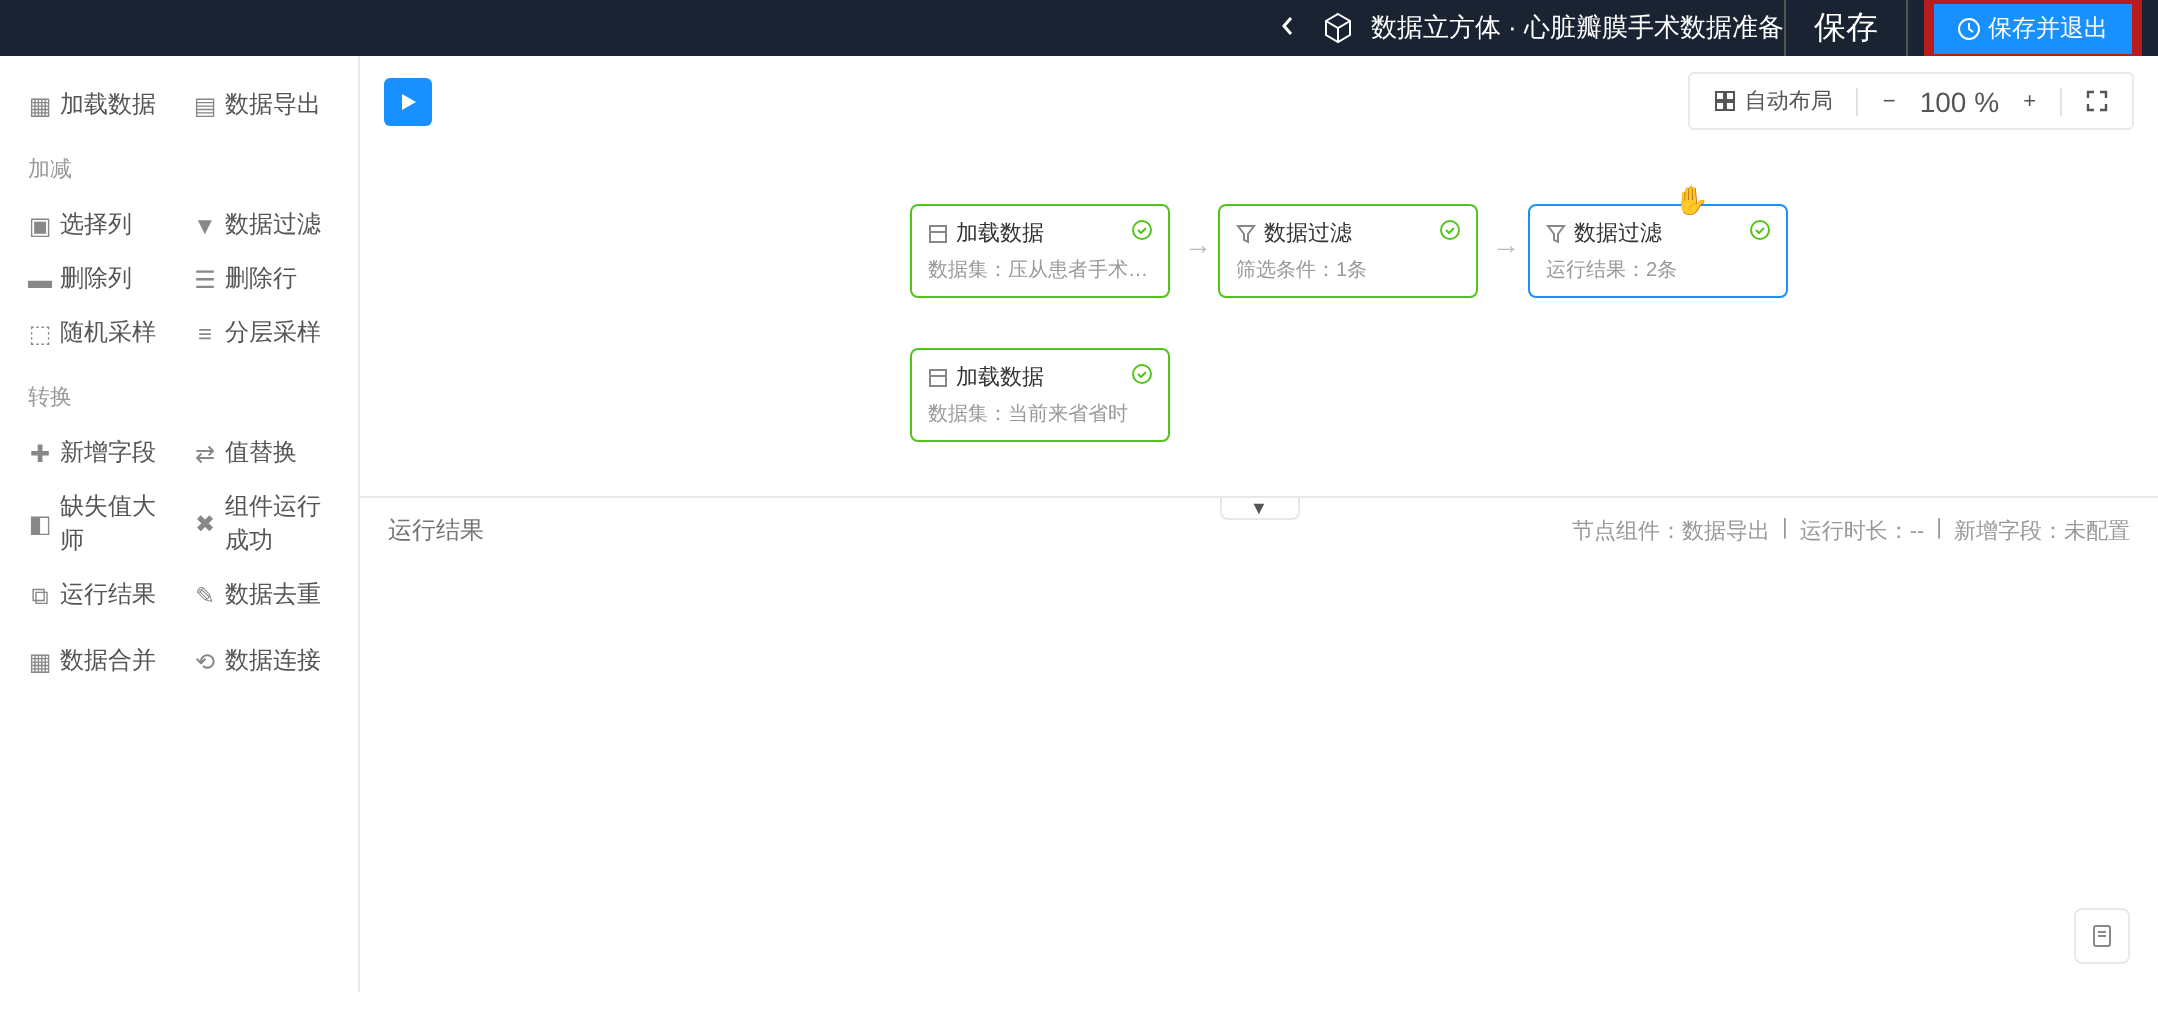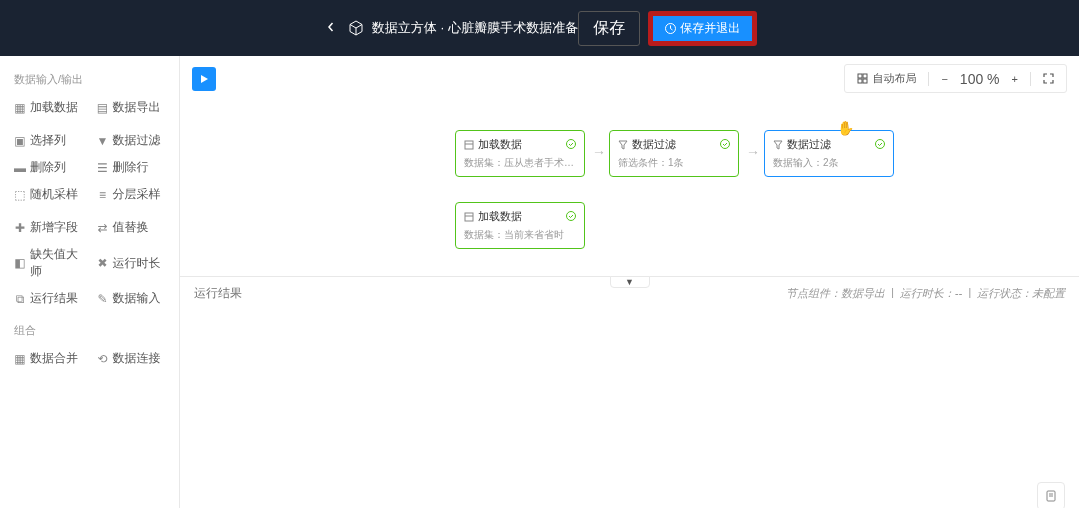--- a/index.html
+++ b/index.html
@@ -1,19 +1,19 @@
 <!DOCTYPE html>
 <html><head>
   <meta charset="utf-8">
   <style>
     * { margin: 0; padding: 0; box-sizing: border-box; }
     body { font-family: -apple-system, BlinkMacSystemFont, 'Segoe UI', sans-serif; font-size: 12px; color: #333; background: #fff; width: 1079px; height: 508px; overflow: hidden; }
     
     
-    .header { display: flex; align-items: center; justify-content: center; background: #1a2332; color: #fff; height: 56px; padding: 12px 8px; }
+    .header { display: flex; align-items: center; justify-content: flex-end; background: #1a2332; color: #fff; height: 28px; padding: 12px 8px; }
     .header-left { display: flex; align-items: center; gap: 8px; }
     .back-btn { cursor: pointer; padding: 4px; color: #fff; }
     .cube-icon { display: flex; align-items: center; }
     .header-title { font-size: 13px; color: #fff; }
     .header-right { display: flex; gap: 8px; }
     .btn-save { background: transparent; border: 1px solid #555; color: #fff; padding: 4px 14px; border-radius: 3px; cursor: pointer; font-size: 16px; }
     .btn-save-exit { background: #1890ff; border: 5px solid #b91c1c; color: #fff; padding: 4px 12px; border-radius: 3px; cursor: pointer; font-size: 12px; display: flex; align-items: center; gap: 4px; }
     
     
     .main { display: flex; height: calc(100% - 40px); }
@@ -48,21 +48,21 @@
     .arrow { position: absolute; color: #bbb; font-size: 14px; }
     .cursor-hand { position: absolute; top: 64px; left: 657px; color: #555; font-size: 14px; }
     
     
     .divider-handle { position: absolute; top: -1px; left: 50%; transform: translateX(-50%); width: 40px; height: 12px; background: #fff; border: 1px solid #e8e8e8; border-radius: 0 0 4px 4px; display: flex; align-items: center; justify-content: center; cursor: pointer; font-size: 9px; color: #555; }
     
     
     .results { height: 248px; border-top: 1px solid #e8e8e8; display: flex; flex-direction: column; position: relative; }
     .results-header { display: flex; align-items: center; justify-content: space-between; padding: 8px 14px; }
     .results-title { font-size: 12px; color: #737373; }
-    .results-meta { font-size: 11px; color: #999; display: flex; gap: 6px; font-style: italic; }
+    .results-meta { font-size: 11px; color: #999; display: flex; gap: 6px; }
     .results-body { flex: 1; display: flex; align-items: center; justify-content: center; color: #999; font-size: 12px; }
     .success-icon { color: #52c41a; margin: 0 2px; }
     
     .float-btn { position: absolute; right: 14px; bottom: 14px; width: 28px; height: 28px; border: 1px solid #e8e8e8; border-radius: 4px; background: #fff; display: flex; align-items: center; justify-content: center; cursor: pointer; color: #888; }
   </style>
 </head>
 <body>
 
 <div class="header">
   <div class="header-left">
@@ -86,31 +86,31 @@
           <path d="M5.5 2.5 L5.5 5.5 L7.5 7" stroke="#fff" fill="none"></path>
         </svg>
       <span>保存并退出</span>
     </button>
   </div>
 </div>
 
 <div class="main">
   <div class="sidebar">
     <div id="sidebar-content">
-        <div class="sb-section-title">数据输入/输出</div>
         <div class="sb-grid">
           <div class="sb-item">
             <span class="sb-icon">▦</span>
             <span>加载数据</span>
           </div>
           <div class="sb-item">
             <span class="sb-icon">▤</span>
             <span>数据导出</span>
           </div>
         </div>
+        <div class="sb-section-title">加减</div>
         <div class="sb-grid">
           <div class="sb-item">
             <span class="sb-icon">▣</span>
             <span>选择列</span>
           </div>
           <div class="sb-item">
             <span class="sb-icon">▼</span>
             <span>数据过滤</span>
           </div>
           <div class="sb-item">
@@ -123,47 +123,47 @@
           </div>
           <div class="sb-item">
             <span class="sb-icon">⬚</span>
             <span>随机采样</span>
           </div>
           <div class="sb-item">
             <span class="sb-icon">≡</span>
             <span>分层采样</span>
           </div>
         </div>
+        <div class="sb-section-title">转换</div>
         <div class="sb-grid">
           <div class="sb-item">
             <span class="sb-icon">✚</span>
             <span>新增字段</span>
           </div>
           <div class="sb-item">
             <span class="sb-icon">⇄</span>
             <span>值替换</span>
           </div>
           <div class="sb-item">
             <span class="sb-icon">◧</span>
             <span>缺失值大师</span>
           </div>
           <div class="sb-item">
             <span class="sb-icon">✖</span>
-            <span>运行时长</span>
+            <span>组件运行成功</span>
           </div>
           <div class="sb-item">
             <span class="sb-icon">⧉</span>
             <span>运行结果</span>
           </div>
           <div class="sb-item">
             <span class="sb-icon">✎</span>
-            <span>数据输入</span>
-          </div>
-        </div>
-        <div class="sb-section-title">组合</div>
+            <span>数据去重</span>
+          </div>
+        </div>
         <div class="sb-grid">
           <div class="sb-item">
             <span class="sb-icon">▦</span>
             <span>数据合并</span>
           </div>
           <div class="sb-item">
             <span class="sb-icon">⟲</span>
             <span>数据连接</span>
           </div>
         </div>
@@ -245,21 +245,21 @@
                     <path d="M1 1 L9 1 L6 5 L6 9 L4 8 L4 5 Z" stroke="#888" fill="none"></path>
                   </svg>
                 </span>
                 <span class="node-title">数据过滤</span>
               </span>
               <span class="node-status"><svg width="10" height="10" viewBox="0 0 10 10">
                   <circle cx="5" cy="5" r="4.5" stroke="#52c41a" fill="none"></circle>
                   <path d="M3 5 L4.5 6.5 L7 4" stroke="#52c41a" fill="none"></path>
                 </svg></span>
             </div>
-            <div class="node-sub">数据输入：2条</div>
+            <div class="node-sub">运行结果：2条</div>
           </div>
           <div class="node" style="left: 275px; top: 146px;">
             <div class="node-header">
               <span class="node-title-wrap">
                 <span class="node-icon">
                   <svg width="10" height="10" viewBox="0 0 10 10">
                     <rect x="1" y="1" width="8" height="8" stroke="#888" fill="none"></rect>
                     <line x1="1" y1="4" x2="9" y2="4" stroke="#888"></line>
                   </svg>
                 </span>
@@ -280,21 +280,21 @@
 
     <div class="results">
       <div class="divider-handle">▼</div>
       <div class="results-header">
         <span class="results-title">运行结果</span>
         <div class="results-meta">
           <span><span>节点组件：</span><span>数据导出</span></span>
           <span>|</span>
           <span><span>运行时长：</span><span>--</span></span>
           <span>|</span>
-          <span><span>运行状态：</span><span>未配置</span></span>
+          <span><span>新增字段：</span><span>未配置</span></span>
         </div>
       </div>
       <div class="float-btn">
         <svg width="14" height="14" viewBox="0 0 14 14">
             <rect x="3" y="2" width="8" height="10" stroke="#888" fill="none" rx="1"></rect>
             <line x1="5" y1="5" x2="9" y2="5" stroke="#888"></line>
             <line x1="5" y1="7" x2="9" y2="7" stroke="#888"></line>
           </svg>
       </div>
     </div>

